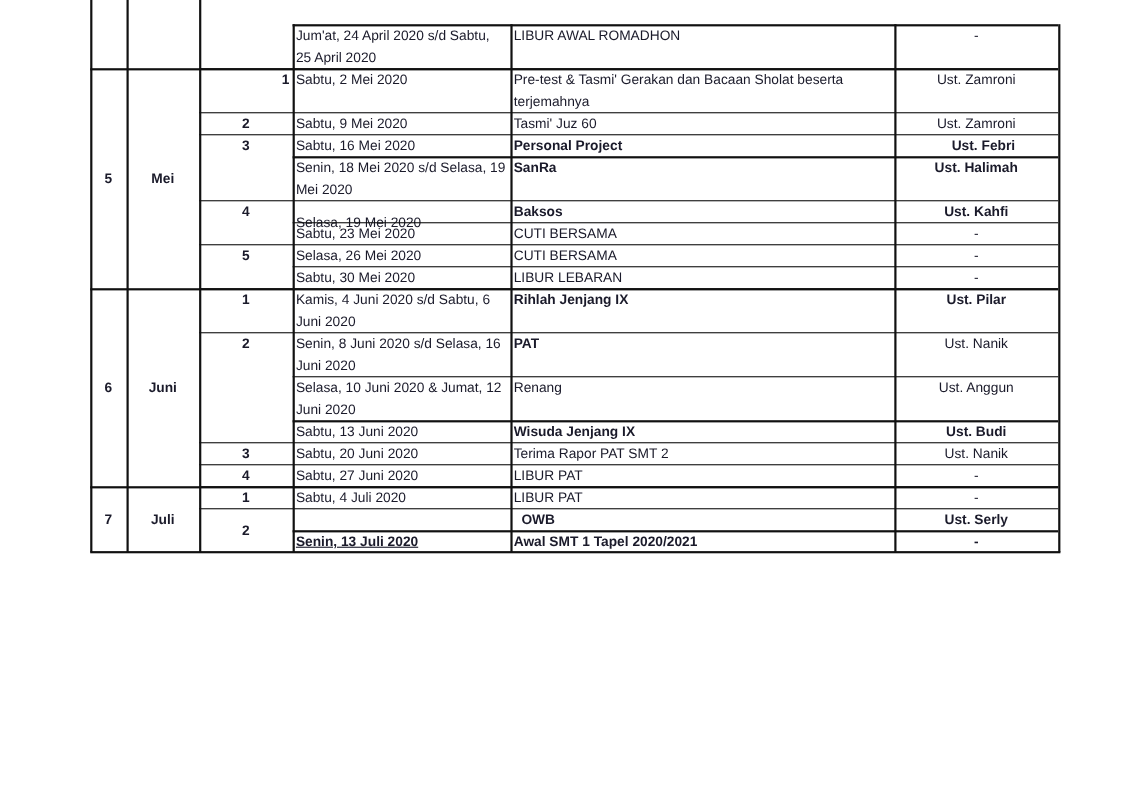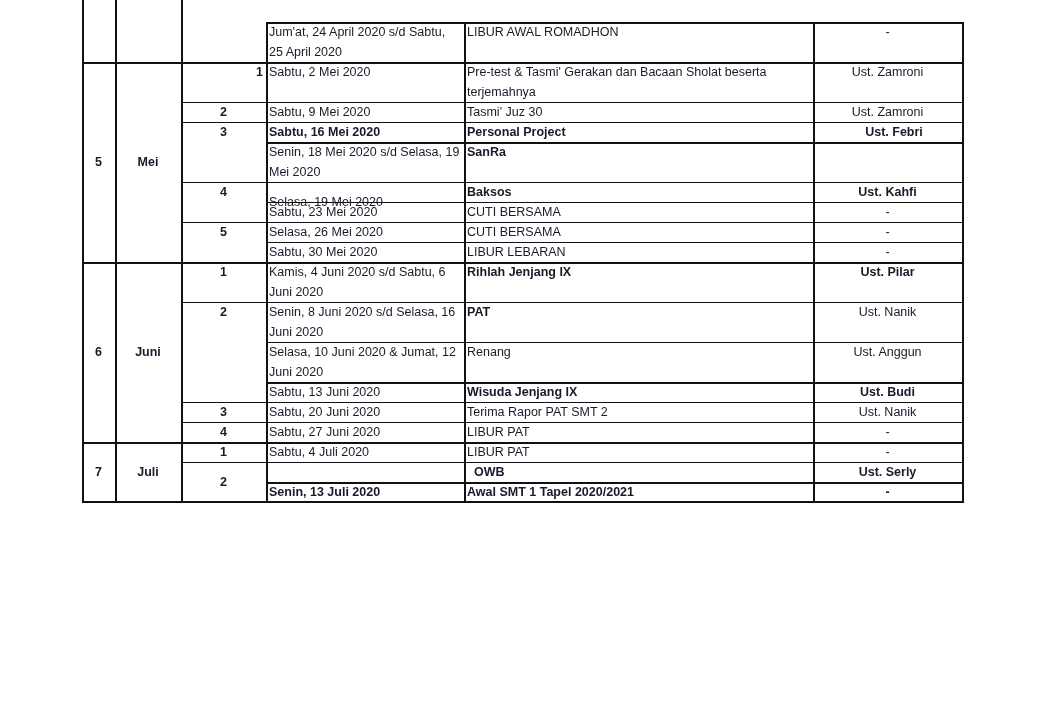--- a/index.html
+++ b/index.html
@@ -56,30 +56,31 @@
     <div class="cell center" style="left: 731px; top: 0px; width: 149px; height: 40px;">-</div>
     <div class="line-h thick" style="left: 184px; top: 0px; width: 696px;"></div>
     <div class="line-h thick" style="left: 0px; top: 40px; width: 880px;"></div>
     <div class="line-h" style="left: 99px; top: 40px; width: 781px;"></div>
     <div class="cell" style="left: 184px; top: 40px; width: 198px; height: 40px;">Sabtu, 2 Mei 2020</div>
     <div class="cell" style="left: 382px; top: 40px; width: 349px; height: 40px;">Pre-test &amp; Tasmi' Gerakan dan Bacaan Sholat beserta terjemahnya</div>
     <div class="cell center" style="left: 731px; top: 40px; width: 149px; height: 40px;">Ust. Zamroni</div>
     <div class="cell bold right" style="left: 99px; top: 40px; width: 85px; height: 20px;">1</div>
     <div class="line-h" style="left: 99px; top: 80px; width: 781px;"></div>
     <div class="cell" style="left: 184px; top: 80px; width: 198px; height: 20px;">Sabtu, 9 Mei 2020</div>
-    <div class="cell" style="left: 382px; top: 80px; width: 349px; height: 20px;">Tasmi' Juz 30</div>
+    <div class="cell" style="left: 382px; top: 80px; width: 349px; height: 20px;">Tasmi' Juz 60</div>
     <div class="cell center" style="left: 731px; top: 80px; width: 149px; height: 20px;">Ust. Zamroni</div>
     <div class="cell bold center" style="left: 99px; top: 80px; width: 85px; height: 20px;">2</div>
     <div class="line-h" style="left: 99px; top: 100px; width: 781px;"></div>
-    <div class="cell" style="left: 184px; top: 100px; width: 198px; height: 20px; font-weight: bold;">Sabtu, 16 Mei 2020</div>
+    <div class="cell" style="left: 184px; top: 100px; width: 198px; height: 20px;">Sabtu, 16 Mei 2020</div>
     <div class="cell bold" style="left: 382px; top: 100px; width: 349px; height: 20px;">Personal Project</div>
     <div class="cell center bold" style="left: 731px; top: 100px; width: 122px; height: 20px; padding-left: 43px;">Ust. Febri</div>
     <div class="line-h thick" style="left: 184px; top: 120px; width: 696px;"></div>
     <div class="cell" style="left: 184px; top: 120px; width: 198px; height: 40px;">Senin, 18 Mei 2020 s/d Selasa, 19 Mei 2020</div>
     <div class="cell bold" style="left: 382px; top: 120px; width: 349px; height: 40px;">SanRa</div>
+    <div class="cell center bold" style="left: 731px; top: 120px; width: 149px; height: 40px;">Ust. Halimah</div>
     <div class="cell bold center" style="left: 99px; top: 100px; width: 85px; height: 20px;">3</div>
     <div class="line-h" style="left: 99px; top: 160px; width: 781px;"></div>
     <div class="cell" style="left: 184px; top: 160px; width: 198px; height: 20px; margin-top: 10px;">Selasa, 19 Mei 2020</div>
     <div class="cell bold" style="left: 382px; top: 160px; width: 349px; height: 20px;">Baksos</div>
     <div class="cell center bold" style="left: 731px; top: 160px; width: 149px; height: 20px;">Ust. Kahfi</div>
     <div class="line-h" style="left: 184px; top: 180px; width: 696px;"></div>
     <div class="cell" style="left: 184px; top: 180px; width: 198px; height: 20px;">Sabtu, 23 Mei 2020</div>
     <div class="cell" style="left: 382px; top: 180px; width: 349px; height: 20px;">CUTI BERSAMA</div>
     <div class="cell center" style="left: 731px; top: 180px; width: 149px; height: 20px;">-</div>
     <div class="cell bold center" style="left: 99px; top: 160px; width: 85px; height: 20px;">4</div>
@@ -128,21 +129,21 @@
     <div class="line-h thick" style="left: 0px; top: 420px; width: 880px;"></div>
     <div class="line-h" style="left: 99px; top: 420px; width: 781px;"></div>
     <div class="cell" style="left: 184px; top: 420px; width: 198px; height: 20px;">Sabtu, 4 Juli 2020</div>
     <div class="cell" style="left: 382px; top: 420px; width: 349px; height: 20px;">LIBUR PAT</div>
     <div class="cell center" style="left: 731px; top: 420px; width: 149px; height: 20px;">-</div>
     <div class="cell bold center" style="left: 99px; top: 420px; width: 85px; height: 20px;">1</div>
     <div class="line-h" style="left: 99px; top: 440px; width: 781px;"></div>
     <div class="cell bold" style="left: 382px; top: 440px; width: 349px; height: 20px; padding-left: 10px;">OWB</div>
     <div class="cell center bold" style="left: 731px; top: 440px; width: 149px; height: 20px;">Ust. Serly</div>
     <div class="line-h thick" style="left: 184px; top: 460px; width: 696px;"></div>
-    <div class="cell bold" style="left: 184px; top: 460px; width: 231px; height: 20px;">Senin, 13 Juli 2020</div>
+    <div class="cell bold" style="left: 184px; top: 460px; width: 231px; height: 20px; text-decoration: underline;">Senin, 13 Juli 2020</div>
     <div class="cell bold" style="left: 382px; top: 460px; width: 349px; height: 20px;">Awal SMT 1 Tapel 2020/2021</div>
     <div class="cell center bold" style="left: 731px; top: 460px; width: 149px; height: 20px;">-</div>
     <div class="cell bold center" style="left: 99px; top: 440px; width: 85px; height: 40px; display: flex; align-items: center; justify-content: center;">2</div>
     <div class="cell bold vcenter" style="left: 0px; top: 420px; width: 33px; height: 60px;">7</div>
     <div class="cell bold vcenter" style="left: 33px; top: 420px; width: 66px; height: 60px;">Juli</div>
     <div class="line-h thick" style="left: 0px; top: 479px; width: 882px;"></div>
     <div class="line-v" style="left: 0px; top: -22px; height: 502px;"></div>
     <div class="line-v" style="left: 33px; top: -22px; height: 502px;"></div>
     <div class="line-v" style="left: 99px; top: -22px; height: 502px;"></div>
     <div class="line-v" style="left: 184px; top: 0px; height: 480px;"></div>

